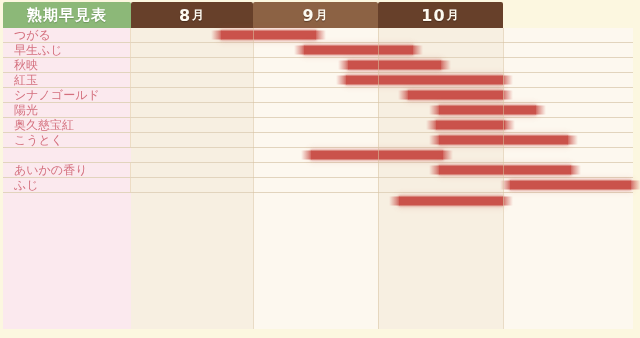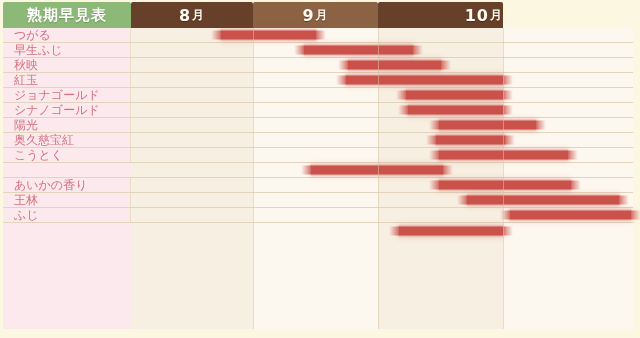--- a/index.html
+++ b/index.html
@@ -177,21 +177,21 @@
       <div class="header-title">熟期早見表</div>
       <div id="month-headers" style="display:flex;">
           <div class="header-month dark" style="width: 122px;">
             <span class="mon-num">8</span>
             <span class="mon-kanji">月</span>
           </div>
           <div class="header-month light" style="width: 125px;">
             <span class="mon-num">9</span>
             <span class="mon-kanji">月</span>
           </div>
-          <div class="header-month dark" style="width: 125px; justify-content: flex-end;">
+          <div class="header-month dark" style="width: 125px;">
             <span class="mon-num">10</span>
             <span class="mon-kanji">月</span>
           </div>
           <div class="header-month light" style="width: 130px; margin-top: 44px;">
             <span class="mon-num">11</span>
             <span class="mon-kanji">月</span>
           </div>
         </div>
     </div>
 
@@ -222,26 +222,20 @@
               <div class="bar" style="left: 217px; width: 93px;"></div>
             </div>
           </div>
           <div class="data-row">
             <div class="row-label">紅玉</div>
             <div class="row-track">
               <div class="bar" style="left: 215px; width: 157px;"></div>
             </div>
           </div>
           <div class="data-row">
-            <div class="row-label">ジョナゴールド</div>
-            <div class="row-track">
-              <div class="bar" style="left: 275px; width: 97px;"></div>
-            </div>
-          </div>
-          <div class="data-row">
             <div class="row-label">シナノゴールド</div>
             <div class="row-track">
               <div class="bar" style="left: 277px; width: 95px;"></div>
             </div>
           </div>
           <div class="data-row">
             <div class="row-label">陽光</div>
             <div class="row-track">
               <div class="bar" style="left: 308px; width: 97px;"></div>
             </div>
@@ -260,26 +254,20 @@
           </div>
           <div class="data-row">
             <div class="row-track">
               <div class="bar" style="left: 308px; width: 132px;"></div>
             </div>
           </div>
           <div class="data-row">
             <div class="row-label">あいかの香り</div>
             <div class="row-track">
               <div class="bar" style="left: 308px; width: 132px;"></div>
-            </div>
-          </div>
-          <div class="data-row">
-            <div class="row-label">王林</div>
-            <div class="row-track">
-              <div class="bar" style="left: 336px; width: 152px;"></div>
             </div>
           </div>
           <div class="data-row">
             <div class="row-label">ふじ</div>
             <div class="row-track">
               <div class="bar" style="left: 379px; width: 121px;"></div>
             </div>
           </div>
           <div class="data-row">
             <div class="row-track">

